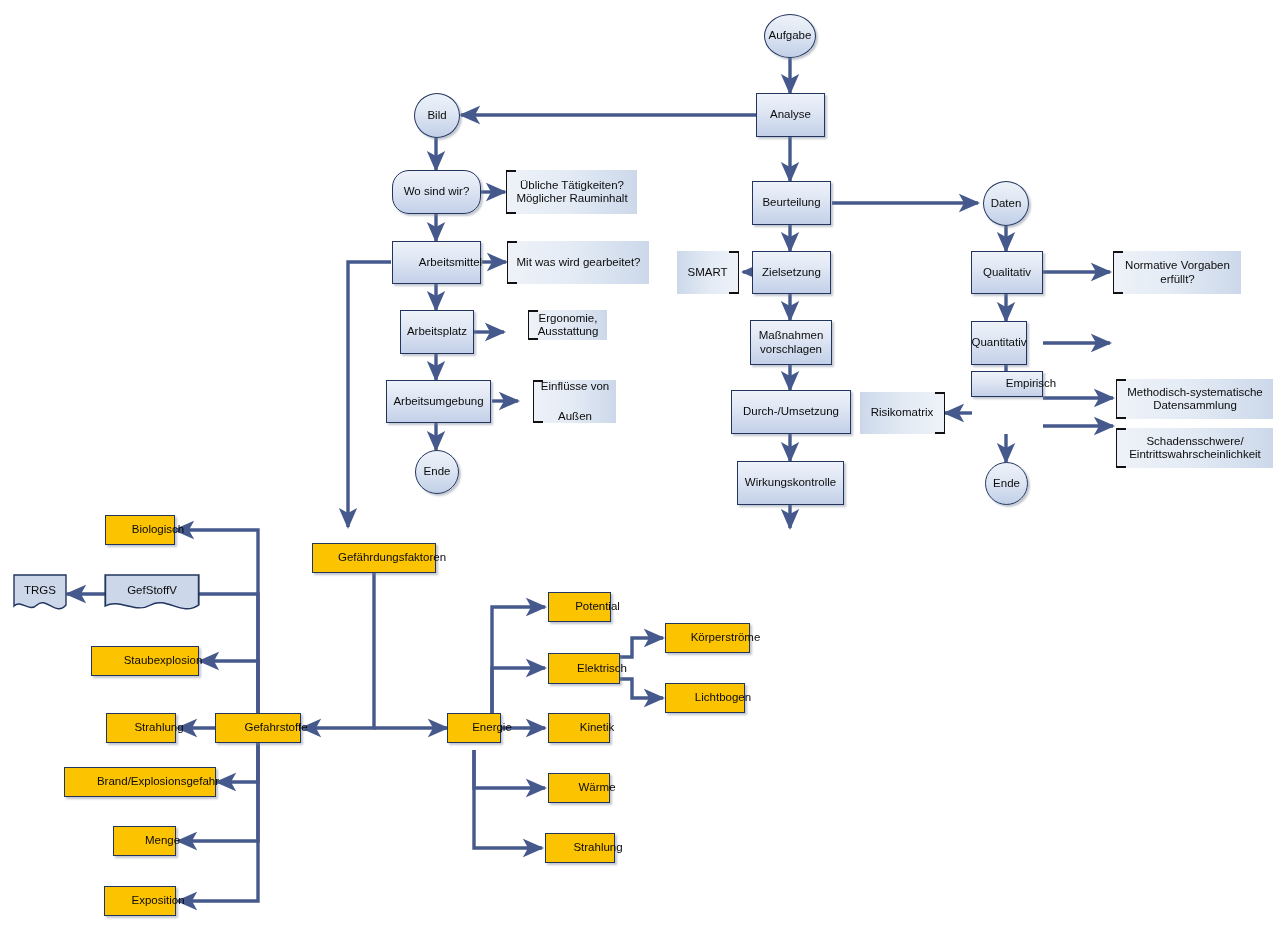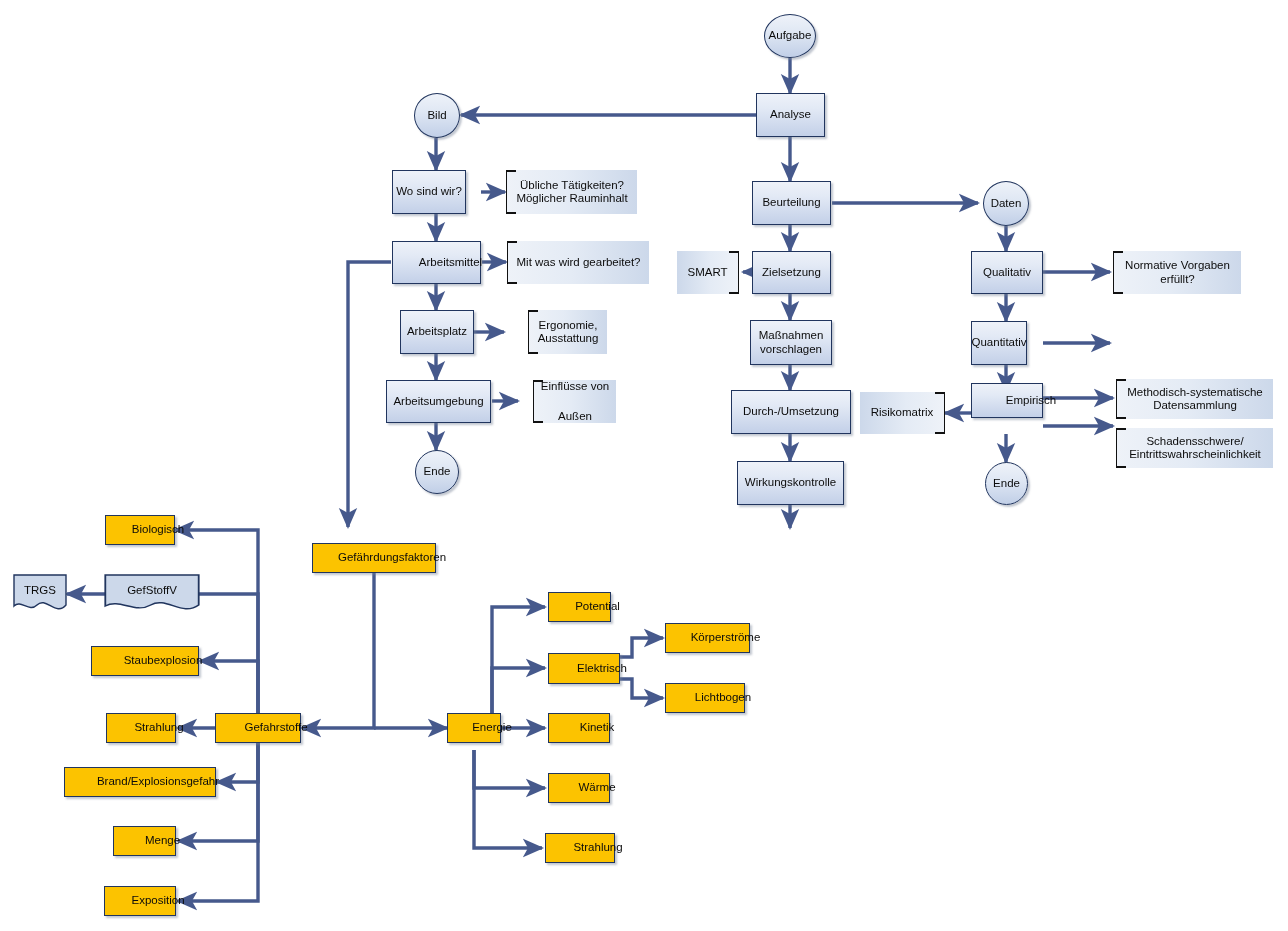--- a/index.html
+++ b/index.html
@@ -159,42 +159,42 @@
   </div>
 
   <div class="node proc" style="left:756px;top:93px;width:69px;height:44px;">
     <span>Analyse</span>
   </div>
 
   <div class="node circ" style="left:414px;top:93px;width:46px;height:45px;">
     <span>Bild</span>
   </div>
 
-  <div class="node proc" style="left:392px;top:170px;width:74px;height:44px;">
+  <div class="node proc" style="left:392px;top:170px;width:89px;height:44px;border-radius:17px;">
     <span>Wo sind wir?</span>
   </div>
 
   <div class="node note" style="left:506px;top:170px;width:131px;height:44px;flex-direction:column;">
     <span>Übliche Tätigkeiten?</span>
     <span>Möglicher Rauminhalt</span>
   </div>
 
   <div class="node proc" style="left:392px;top:241px;width:89px;height:43px;padding-left:28px;">
     <span>Arbeitsmittel</span>
   </div>
 
   <div class="node note" style="left:507px;top:241px;width:142px;height:43px;">
     <span>Mit was wird gearbeitet?</span>
   </div>
 
   <div class="node proc" style="left:400px;top:310px;width:74px;height:44px;">
     <span>Arbeitsplatz</span>
   </div>
 
-  <div class="node note" style="left:528px;top:310px;width:79px;height:44px;flex-direction:column;">
+  <div class="node note" style="left:528px;top:310px;width:79px;height:30px;flex-direction:column;">
     <span>Ergonomie,</span>
     <span>Ausstattung</span>
   </div>
 
   <div class="node proc" style="left:386px;top:380px;width:105px;height:43px;">
     <span>Arbeitsumgebung</span>
   </div>
 
   <div class="node note" style="left:533px;top:380px;width:83px;height:43px;flex-direction:column;justify-content:space-between;">
     <span>Einflüsse von</span>
@@ -246,21 +246,21 @@
   <div class="node note" style="left:1113px;top:251px;width:128px;height:43px;flex-direction:column;">
     <span>Normative Vorgaben</span>
     <span>erfüllt?</span>
   </div>
 
   <div class="node proc" style="left:971px;top:321px;width:56px;height:44px;">
     <span>Quantitativ</span>
   </div>
 
 
-  <div class="node proc" style="left:971px;top:383px;width:72px;height:35px;padding-left:48px;">
+  <div class="node proc" style="left:971px;top:371px;width:72px;height:26px;padding-left:48px;">
     <span>Empirisch</span>
   </div>
 
   <div class="node note" style="left:1116px;top:379px;width:157px;height:40px;flex-direction:column;">
     <span>Methodisch-systematische</span>
     <span>Datensammlung</span>
   </div>
 
   <div class="node note" style="left:1116px;top:428px;width:157px;height:40px;flex-direction:column;">
     <span>Schadensschwere/</span>

